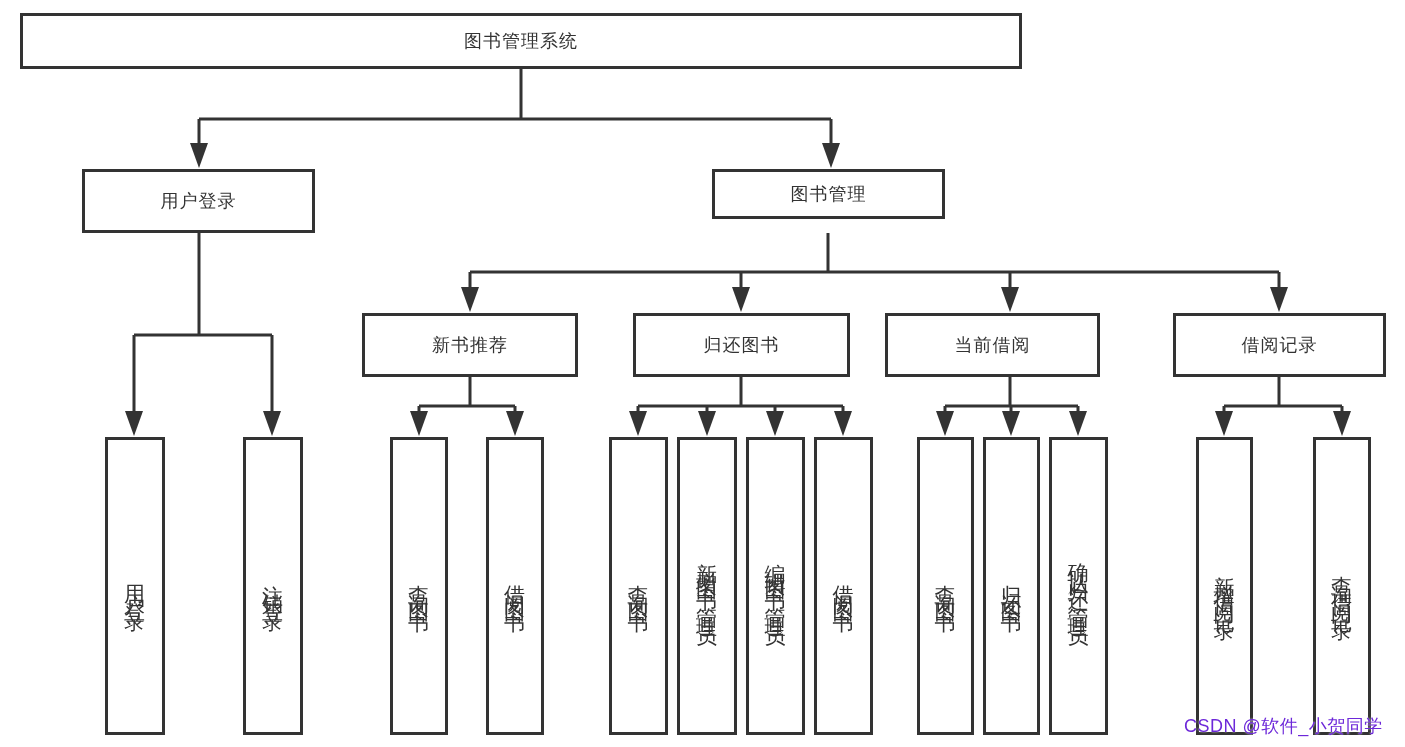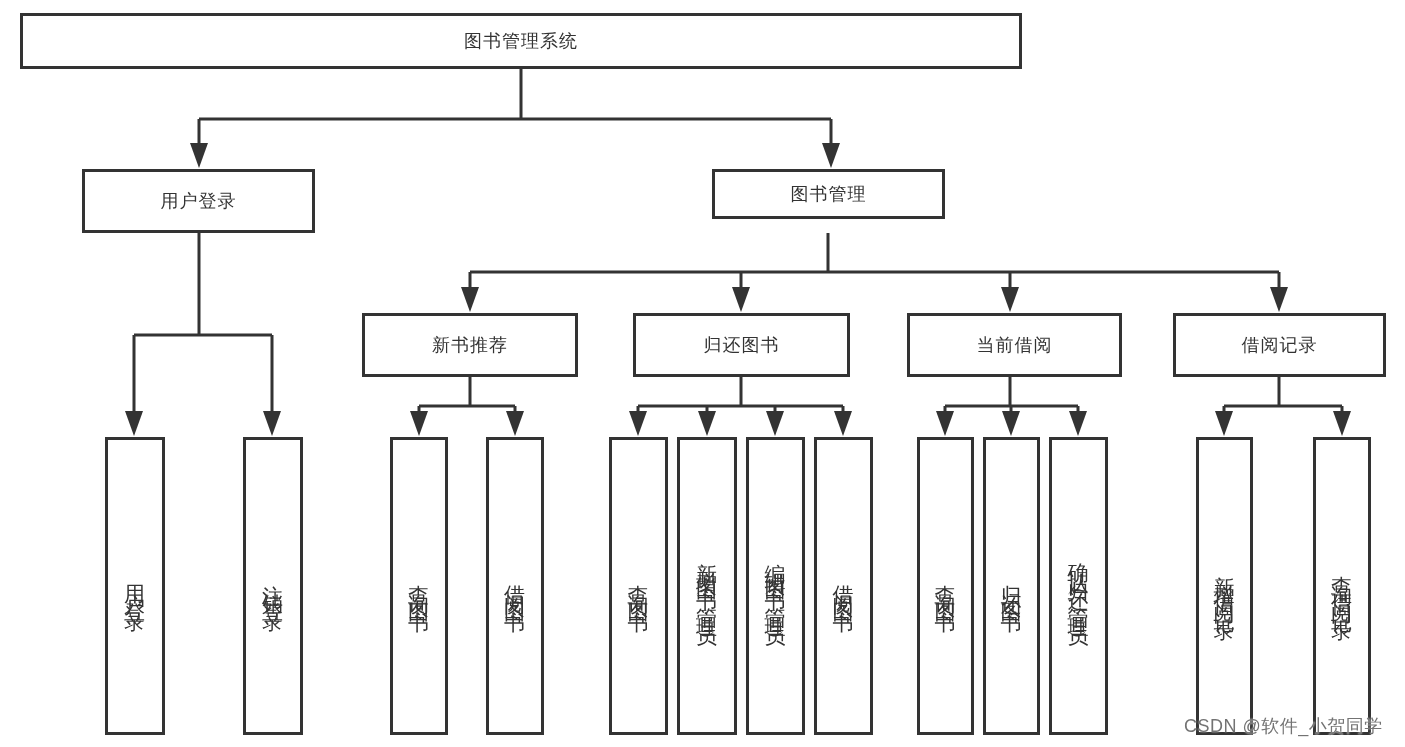--- a/index.html
+++ b/index.html
@@ -40,21 +40,21 @@
     text-orientation: mixed;
     letter-spacing: 9px;
     line-height: 1;
     white-space: nowrap;
   }
   .watermark {
     position: absolute;
     left: 1184px;
     top: 714px;
     font-size: 18px;
-    color: #737373;
+    color: #6d28d9;
     letter-spacing: 0.5px;
     text-shadow: 0 0 2px #ffffff;
     white-space: nowrap;
   }
 </style>
 </head>
 <body>
 
 <div class="canvas">
 
@@ -98,21 +98,21 @@
     </g>
   </svg>
 
   <div class="node hbox" style="left:20px; top:13px; width:1002px; height:56px;">图书管理系统</div>
 
   <div class="node hbox" style="left:82px; top:169px; width:233px; height:64px;">用户登录</div>
   <div class="node hbox" style="left:712px; top:169px; width:233px; height:50px;">图书管理</div>
 
   <div class="node hbox" style="left:362px; top:313px; width:216px; height:64px;">新书推荐</div>
   <div class="node hbox" style="left:633px; top:313px; width:217px; height:64px;">归还图书</div>
-  <div class="node hbox" style="left:907px; top:313px; width:215px; height:64px;">当前借阅</div>
+  <div class="node hbox" style="left:885px; top:313px; width:215px; height:64px;">当前借阅</div>
   <div class="node hbox" style="left:1173px; top:313px; width:213px; height:64px;">借阅记录</div>
 
   <div class="node vbox" style="left:105px; top:437px; width:60px; height:298px;">
     <span class="vtext">用户登录</span>
   </div>
   <div class="node vbox" style="left:243px; top:437px; width:60px; height:298px;">
     <span class="vtext">注销登录</span>
   </div>
 
   <div class="node vbox" style="left:390px; top:437px; width:58px; height:298px;">

